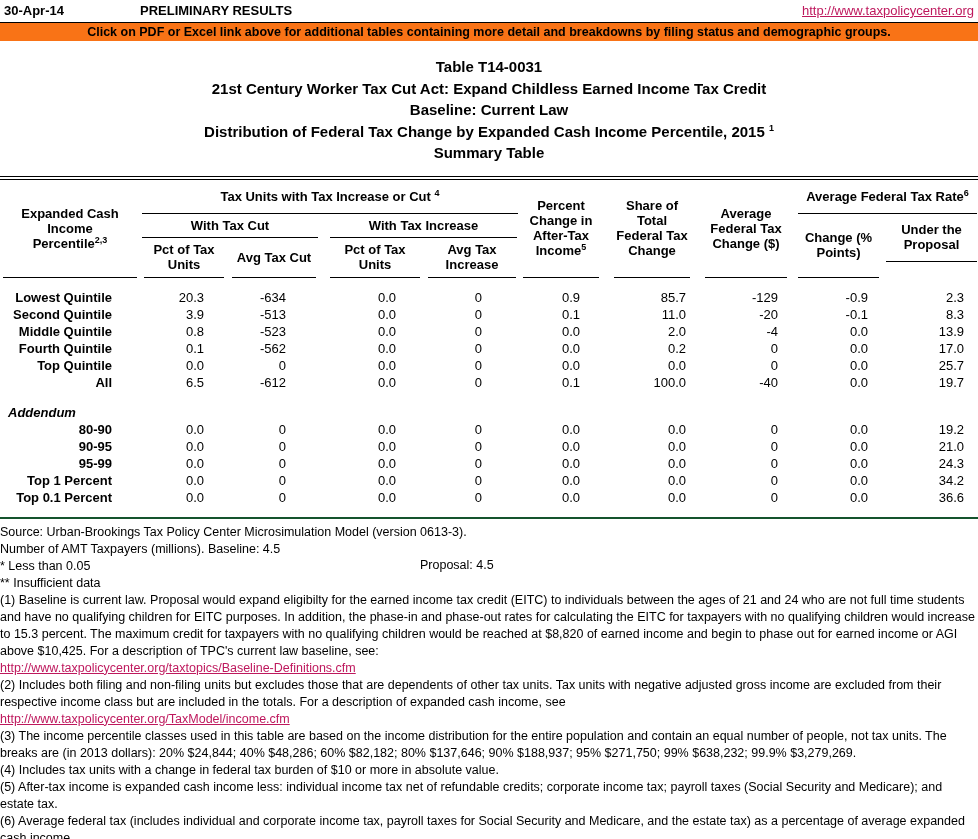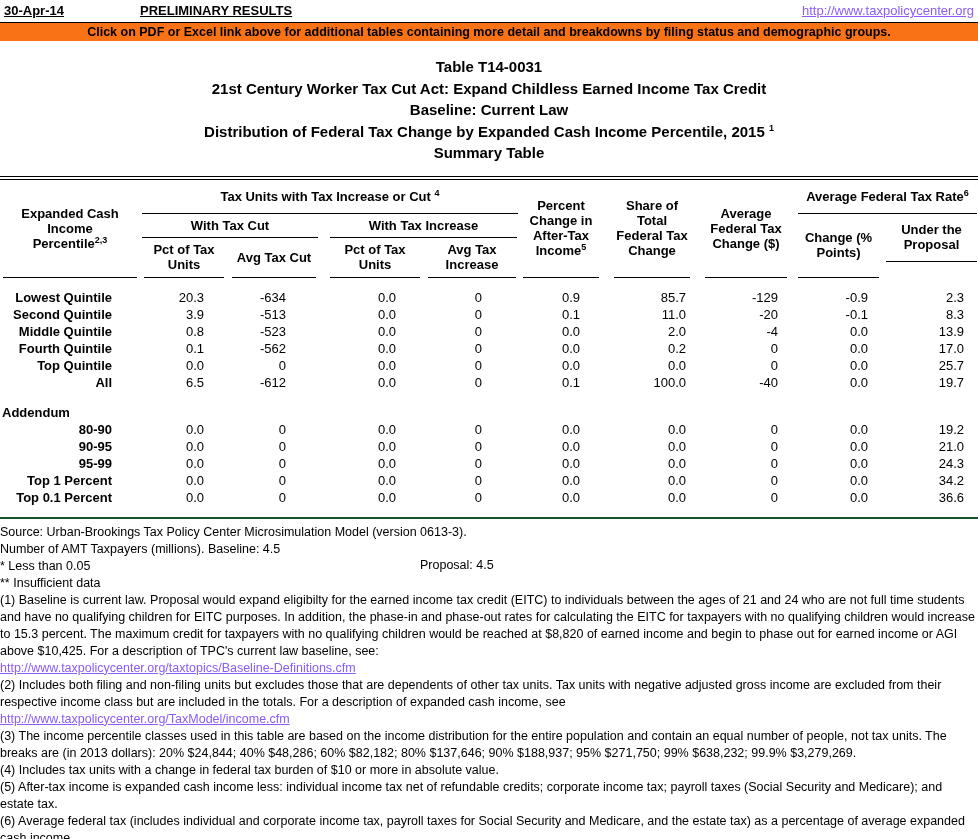--- a/index.html
+++ b/index.html
@@ -1,21 +1,21 @@
 <!DOCTYPE html>
 <html><head>
 <meta charset="utf-8">
 <style>
   html,body { margin:0; padding:0; background:#ffffff; }
   body { width:978px; font-family:"Liberation Sans", sans-serif; color:#000; }
-  a { color:#8b5cf6; text-decoration:underline; }
+  a { color:#be185d; text-decoration:underline; }
   sup { font-size:9px; vertical-align:super; line-height:0; }
 
   
-  .topbar { display:flex; align-items:flex-start; padding:3px 4px 2px 4px; font-size:13px; height:17px;text-decoration:underline; }
+  .topbar { display:flex; align-items:flex-start; padding:3px 4px 2px 4px; font-size:13px; height:17px; }
   .topbar .date { width:136px; font-weight:bold; }
   .topbar .prelim { font-weight:bold; }
   .topbar .toplink { margin-left:auto; font-weight:normal; }
 
   
   .banner { background:#f97316; border-top:1px solid #000; text-align:center;
             font-weight:bold; font-size:12.5px; padding:2px 0 2px; }
 
   
   .titles { text-align:center; margin-top:15px; margin-bottom:12px; }
@@ -40,21 +40,21 @@
   .h-share       { grid-column:7;     grid-row:1/4; margin:0 12px; }
   .h-avgchange   { grid-column:8;     grid-row:1/4; margin:0 3px; }
   .h-avgrate     { grid-column:9/11;  grid-row:1;   margin:0 1px 0 8px; }
   .h-changepts   { grid-column:9;     grid-row:2/4; margin:0 3px 0 8px; }
   .h-underprop   { grid-column:10;    grid-row:2/4; margin:0 1px 16px 4px; }
 
   
   .tbody { padding-top:11px; padding-bottom:11px; border-bottom:2px solid #14532d; }
   .trow { height:17px; line-height:17px; font-size:13px; }
   .trow .label { font-weight:bold; text-align:right; padding-right:28px; white-space:nowrap; }
-  .trow .label-left { font-weight:bold; text-align:left; padding-left:2px; }
+  .trow .label-left { font-weight:bold; text-align:left; padding-left:8px;font-style:italic; }
   .trow .num { text-align:right; }
   .trow .num:nth-child(2)  { padding-right:24px; }
   .trow .num:nth-child(3)  { padding-right:34px; }
   .trow .num:nth-child(4)  { padding-right:28px; }
   .trow .num:nth-child(5)  { padding-right:38px; }
   .trow .num:nth-child(6)  { padding-right:22px; }
   .trow .num:nth-child(7)  { padding-right:16px; }
   .trow .num:nth-child(8)  { padding-right:12px; }
   .trow .num:nth-child(9)  { padding-right:14px; }
   .trow .num:nth-child(10) { padding-right:14px; }

